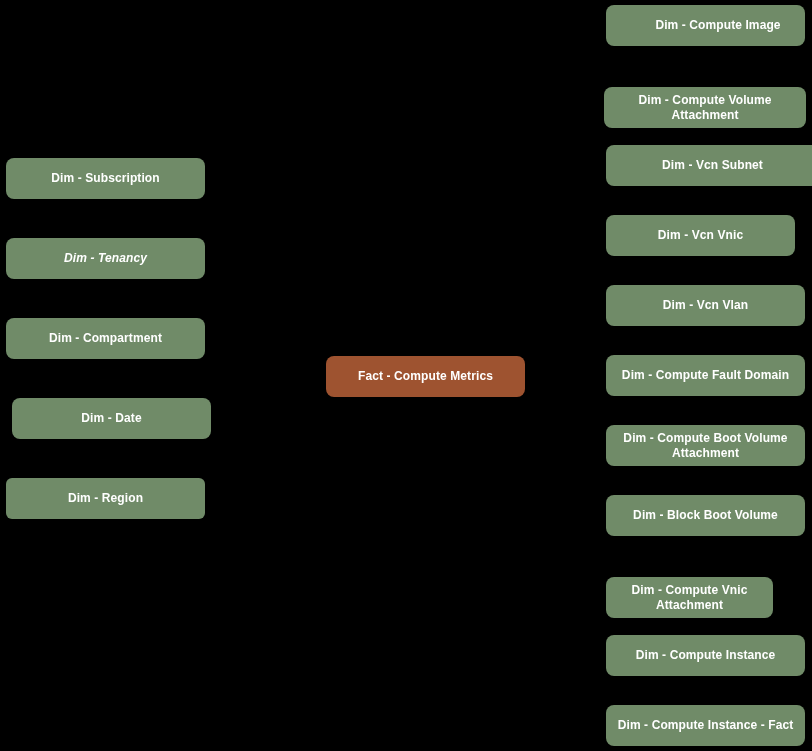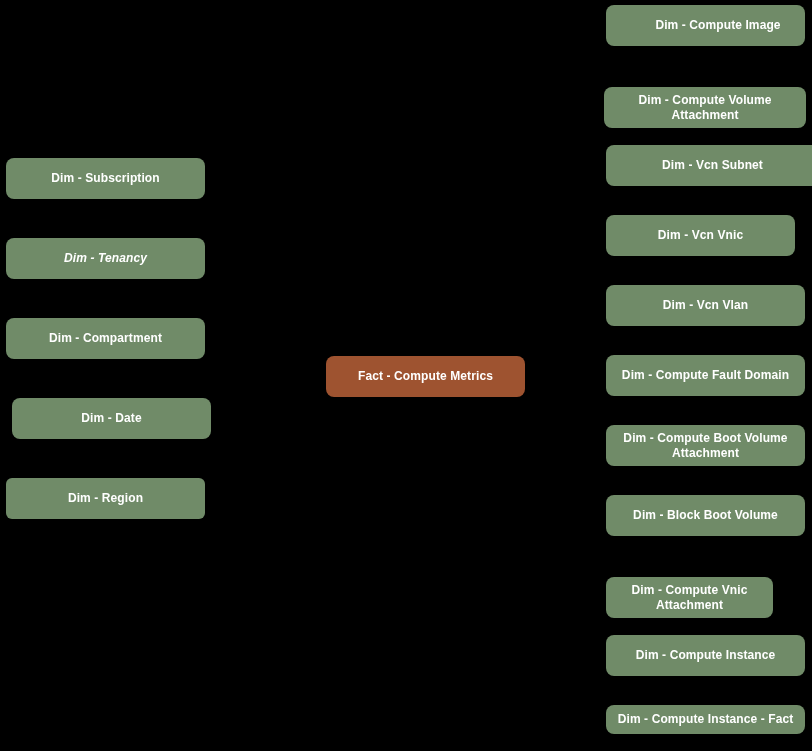--- a/index.html
+++ b/index.html
@@ -62,21 +62,21 @@
       <span class="node-label">Dim - Tenancy</span>
     </div>
     <div class="node dim" style="left: 6px; top: 158px; width: 199px; height: 41px;">
       <span class="node-label">Dim - Subscription</span>
     </div>
   <div id="center-column"></div>
     <div class="node fact" style="left: 326px; top: 356px; width: 199px; height: 41px;">
       <span class="node-label">Fact - Compute Metrics</span>
     </div>
   <div id="right-column"></div>
-    <div class="node dim" style="left: 606px; top: 705px; width: 199px; height: 29px;">
+    <div class="node dim" style="left: 606px; top: 705px; width: 199px; height: 41px;">
       <span class="node-label">Dim - Compute Instance - Fact</span>
     </div>
     <div class="node dim" style="left: 606px; top: 635px; width: 199px; height: 41px;">
       <span class="node-label">Dim - Compute Instance</span>
     </div>
     <div class="node dim" style="left: 606px; top: 565px; width: 167px; height: 41px; margin-top: 12px;">
       <span class="node-label">Dim - Compute Vnic Attachment</span>
     </div>
     <div class="node dim" style="left: 606px; top: 495px; width: 199px; height: 41px;">
       <span class="node-label">Dim - Block Boot Volume</span>

